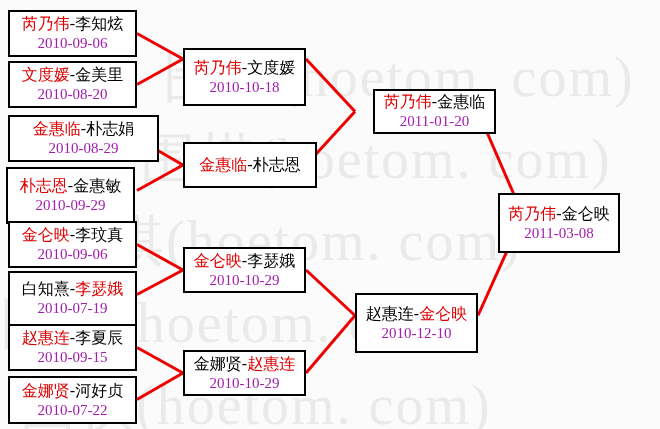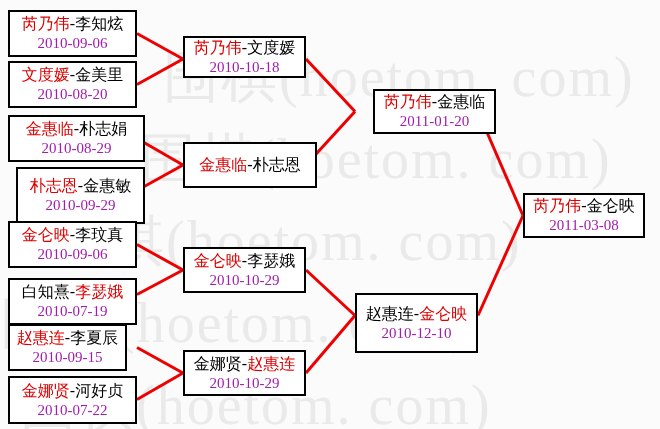--- a/index.html
+++ b/index.html
@@ -86,46 +86,46 @@
   </svg>
 
   <div class="box" style="left:8px;top:10px;width:129px;height:47px">
     <div class="players"><span class="win">芮乃伟</span><span class="sep">-</span><span>李知炫</span></div>
     <div class="date">2010-09-06</div>
   </div>
   <div class="box" style="left:8px;top:61px;width:129px;height:47px">
     <div class="players"><span class="win">文度媛</span><span class="sep">-</span><span>金美里</span></div>
     <div class="date">2010-08-20</div>
   </div>
-  <div class="box" style="left:8px;top:115px;width:137px;height:47px">
+  <div class="box" style="left:8px;top:115px;width:151px;height:47px">
     <div class="players"><span class="win">金惠临</span><span class="sep">-</span><span>朴志娟</span></div>
     <div class="date">2010-08-29</div>
   </div>
-  <div class="box" style="left:16px;top:167px;width:129px;height:57px">
+  <div class="box" style="left:6px;top:167px;width:129px;height:57px">
     <div class="players"><span class="win">朴志恩</span><span class="sep">-</span><span>金惠敏</span></div>
     <div class="date">2010-09-29</div>
   </div>
   <div class="box" style="left:8px;top:221px;width:129px;height:47px">
     <div class="players"><span class="win">金仑映</span><span class="sep">-</span><span>李玟真</span></div>
     <div class="date">2010-09-06</div>
   </div>
-  <div class="box" style="left:8px;top:278px;width:129px;height:47px">
+  <div class="box" style="left:8px;top:271px;width:129px;height:55px">
     <div class="players"><span>白知熹</span><span class="sep">-</span><span class="win">李瑟娥</span></div>
     <div class="date">2010-07-19</div>
   </div>
-  <div class="box" style="left:8px;top:324px;width:119px;height:47px">
+  <div class="box" style="left:8px;top:324px;width:129px;height:47px">
     <div class="players"><span class="win">赵惠连</span><span class="sep">-</span><span>李夏辰</span></div>
     <div class="date">2010-09-15</div>
   </div>
   <div class="box" style="left:8px;top:376px;width:129px;height:48px">
     <div class="players"><span class="win">金娜贤</span><span class="sep">-</span><span>河好贞</span></div>
     <div class="date">2010-07-22</div>
   </div>
 
-  <div class="box" style="left:183px;top:36px;width:123px;height:42px">
+  <div class="box" style="left:183px;top:48px;width:123px;height:58px">
     <div class="players"><span class="win">芮乃伟</span><span class="sep">-</span><span>文度媛</span></div>
     <div class="date">2010-10-18</div>
   </div>
   <div class="box" style="left:183px;top:142px;width:134px;height:46px">
     <div class="players"><span class="win">金惠临</span><span class="sep">-</span><span>朴志恩</span></div>
   </div>
   <div class="box" style="left:183px;top:247px;width:123px;height:46px">
     <div class="players"><span class="win">金仑映</span><span class="sep">-</span><span>李瑟娥</span></div>
     <div class="date">2010-10-29</div>
   </div>
@@ -136,18 +136,18 @@
 
   <div class="box" style="left:373px;top:89px;width:123px;height:45px">
     <div class="players"><span class="win">芮乃伟</span><span class="sep">-</span><span>金惠临</span></div>
     <div class="date">2011-01-20</div>
   </div>
   <div class="box" style="left:355px;top:293px;width:123px;height:60px">
     <div class="players"><span>赵惠连</span><span class="sep">-</span><span class="win">金仑映</span></div>
     <div class="date">2010-12-10</div>
   </div>
 
-  <div class="box" style="left:523px;top:193px;width:122px;height:45px">
+  <div class="box" style="left:498px;top:193px;width:122px;height:60px">
     <div class="players"><span class="win">芮乃伟</span><span class="sep">-</span><span>金仑映</span></div>
     <div class="date">2011-03-08</div>
   </div>
 
 </div>
 
 </body></html>

